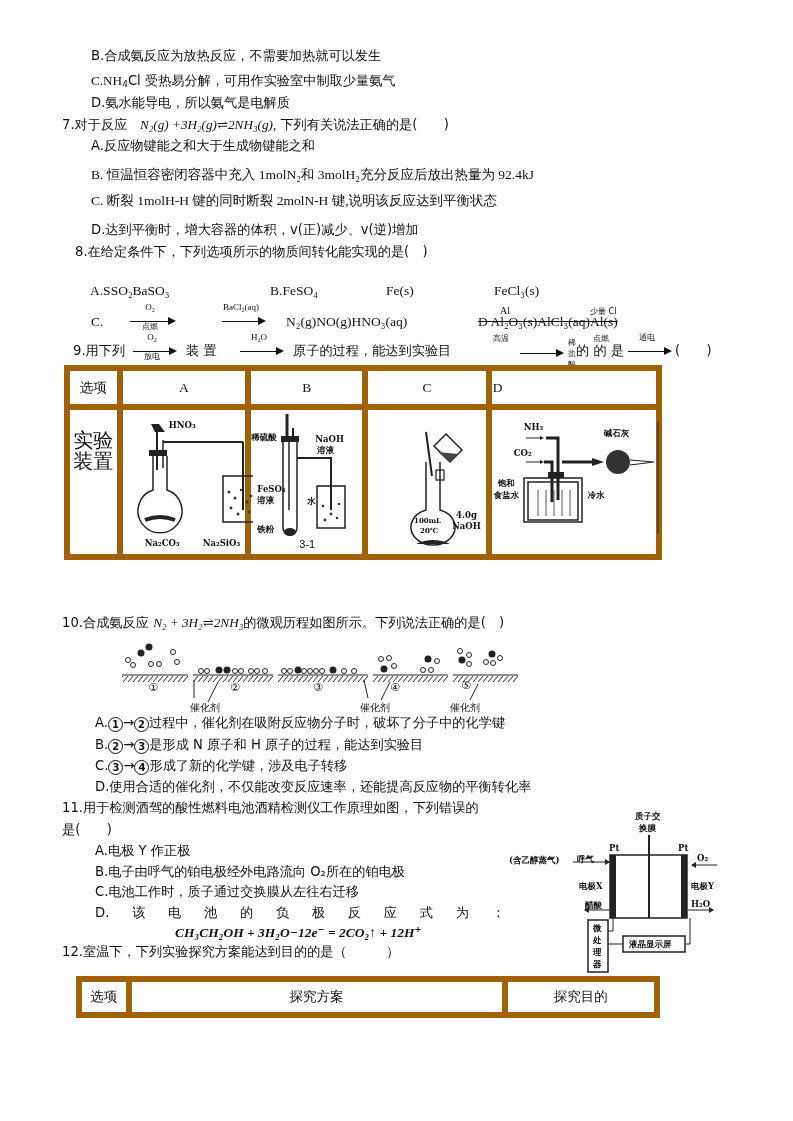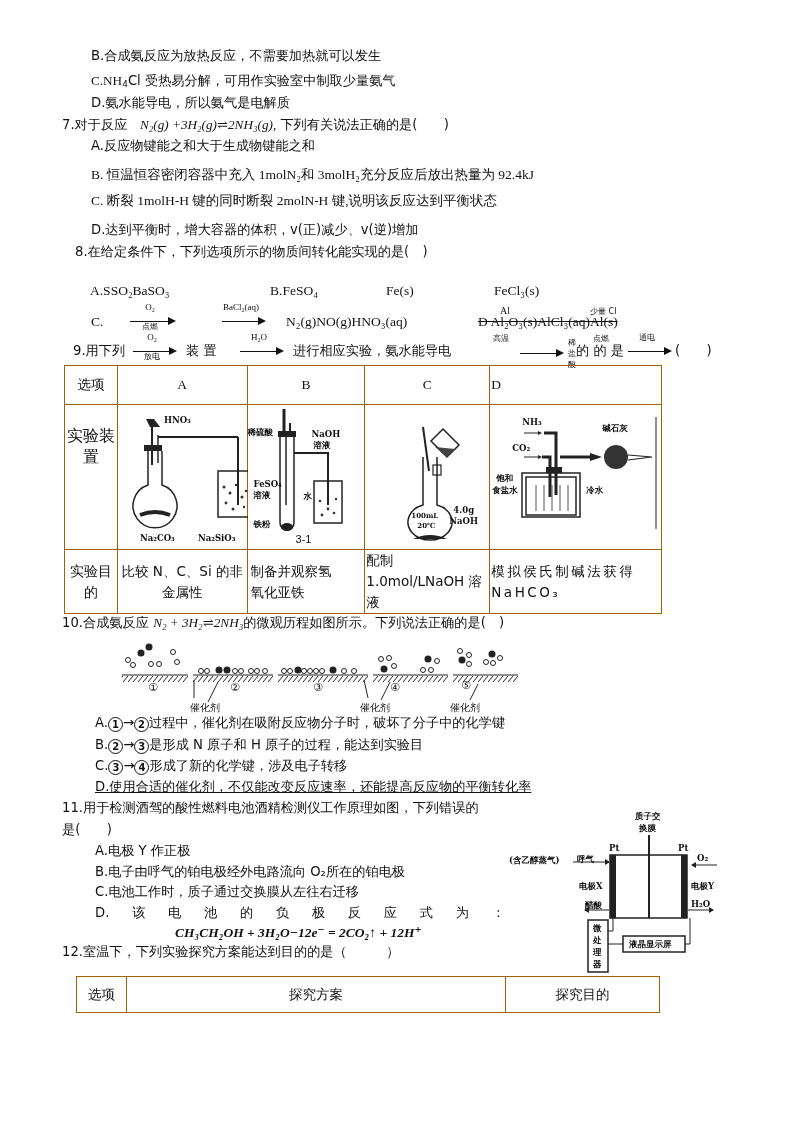--- a/index.html
+++ b/index.html
@@ -11,21 +11,21 @@
   .serif { font-family:"Liberation Serif","DejaVu Serif", serif; }
   .math { font-family:"Liberation Serif","DejaVu Serif", serif; font-style:italic; }
   sub { font-size:9px; vertical-align:-2px; line-height:0; }
   .arrow { position:absolute; display:inline-block; }
   .arrow .shaft { position:absolute; left:0; right:7px; top:50%; border-top:1px solid #111; }
   .arrow .head { position:absolute; right:0; top:50%; width:0; height:0; margin-top:-4px;
     border-left:8px solid #111; border-top:4px solid transparent; border-bottom:4px solid transparent; }
   .arrow .above { position:absolute; left:0; right:6px; top:-13px; text-align:center; font-size:9px; font-family:"Liberation Serif", serif; }
   .arrow .below { position:absolute; left:0; right:6px; top:6px; text-align:center; font-size:8px; }
   table.grid { position:absolute; border-collapse:collapse; }
-  table.grid td { border:1px solid #a16207; padding:0; vertical-align:middle; font-size:13.5px; }
+  table.grid td { border:6px solid #a16207; padding:0; vertical-align:middle; font-size:13.5px; }
   .cell-center { text-align:center; }
   .figure { position:relative; width:100%; height:100%; }
   .fig-label { position:absolute; font-size:8.5px; font-weight:bold; font-family:"DejaVu Serif", serif; white-space:nowrap; }
   .circnum { display:inline-block; width:13px; height:13px; border:1.6px solid #111; border-radius:50%;
     font-size:10px; line-height:13px; text-align:center; font-weight:bold; vertical-align:-1px; box-sizing:content-box; }
   .dist { display:flex; justify-content:space-between; }
 </style>
 </head>
 <body>
 
@@ -75,21 +75,21 @@
   <span class="shaft"></span>
     <span class="head"></span>
   <span class="below">放电</span>
 </span>
 <div class="line" style="left:186px;top:343px;">装 置</div>
 <span class="arrow" style="left:240px;top:345px;width:44px;height:12px;">
   <span class="above">H₂O</span>
   <span class="shaft"></span>
     <span class="head"></span>
 </span>
-<div class="line" style="left:293px;top:343px;">进行相应实验，氨水能导电</div>
+<div class="line" style="left:293px;top:343px;">原子的过程，能达到实验目</div>
 <span class="arrow" style="left:520px;top:347px;width:44px;height:12px;">
   <span class="above" style="top:-10px;font-size:8px;margin-left:48px;">稀盐酸</span>
   <span class="shaft"></span>
     <span class="head"></span>
 </span>
 <div class="line" style="left:576px;top:343px;">的 的 是</div>
 <span class="arrow" style="left:628px;top:345px;width:44px;height:12px;">
   <span class="above" style="font-size:8px;">通电</span>
   <span class="shaft"></span>
     <span class="head"></span>
@@ -106,21 +106,21 @@
     </colgroup>
   <tbody>
       <tr style="height:39px;">
     <td class="cell-center">选项</td>
     <td class="cell-center serif">A</td>
     <td class="cell-center serif">B</td>
     <td class="cell-center serif">C</td>
     <td class="serif" style="padding-left:1px;">D</td>
   </tr>
   <tr style="height:144px;">
-    <td class="cell-center" style="vertical-align:top;padding-top:20px;line-height:21px;font-size:16px;">实验装置</td>
+    <td class="cell-center" style="vertical-align:top;padding-top:20px;line-height:21px;font-size:20px;">实验装置</td>
 
     <td style="vertical-align:top;">
       <div class="figure" style="height:144px;">
         <svg width="130" height="144" style="position:absolute;left:0;top:0">
           <path d="M28 14 l8 0 l6 8 l-10 0 z" fill="#222"></path>
           <line x1="34" y1="22" x2="34" y2="60" stroke="#222" stroke-width="2"></line>
           <line x1="40" y1="30" x2="40" y2="58" stroke="#222" stroke-width="1.5"></line>
           <line x1="40" y1="32" x2="120" y2="32" stroke="#222" stroke-width="2"></line>
           <line x1="120" y1="32" x2="120" y2="100" stroke="#222" stroke-width="2"></line>
           <rect x="26" y="40" width="18" height="6" fill="#222"></rect>
@@ -218,27 +218,20 @@
         </svg>
         <span class="fig-label" style="left:32px;top:12px;">NH₃</span>
         <span class="fig-label" style="left:22px;top:38px;">CO₂</span>
         <span class="fig-label" style="left:112px;top:18px;">碱石灰</span>
         <span class="fig-label" style="left:6px;top:68px;">饱和</span>
         <span class="fig-label" style="left:2px;top:80px;">食盐水</span>
         <span class="fig-label" style="left:96px;top:80px;">冷水</span>
       </div>
     </td>
   </tr>
-  <tr style="height:64px;">
-    <td class="cell-center" style="line-height:21px;font-size:14px;">实验目的</td>
-    <td class="cell-center" style="line-height:21px;font-size:13.5px;">比较 N、C、Si 的非金属性</td>
-    <td style="line-height:21px;font-size:13.5px;padding-left:3px;padding-right:20px;">制备并观察氢氧化亚铁</td>
-    <td style="line-height:21px;font-size:13.5px;padding-left:1px;">配制 1.0mol/LNaOH 溶液</td>
-    <td style="line-height:21px;font-size:13.5px;padding-left:1px;letter-spacing:2.5px;">模拟侯氏制碱法获得NaHCO₃</td>
-  </tr>
 </tbody>
   </table>
 
 <div class="line" style="left:62px;top:615px;">
   <span>10.合成氨反应</span>&nbsp;<span class="math">N₂ + 3H₂⇌2NH₃</span><span>的微观历程如图所示。下列说法正确的是(　)</span>
 </div>
 
 <div style="position:absolute;left:118px;top:640px;width:400px;height:75px;">
   <svg width="400" height="75" style="position:absolute;left:0;top:0">
     <defs>
@@ -335,21 +328,21 @@
 
 <div class="line" style="left:95px;top:715px;">
   <span>A.</span><span class="circnum">1</span>→<span class="circnum">2</span><span>过程中，催化剂在吸附反应物分子时，破坏了分子中的化学键</span>
 </div>
 <div class="line" style="left:95px;top:737px;">
   <span>B.</span><span class="circnum">2</span>→<span class="circnum">3</span><span>是形成 N 原子和 H 原子的过程，能达到实验目</span>
 </div>
 <div class="line" style="left:95px;top:758px;">
   <span>C.</span><span class="circnum">3</span>→<span class="circnum">4</span><span>形成了新的化学键，涉及电子转移</span>
 </div>
-<div class="line" style="left:95px;top:779px;text-decoration:underline;">D.使用合适的催化剂，不仅能改变反应速率，还能提高反应物的平衡转化率</div>
+<div class="line" style="left:95px;top:779px;">D.使用合适的催化剂，不仅能改变反应速率，还能提高反应物的平衡转化率</div>
 
 <div class="line" style="left:62px;top:800px;">11.用于检测酒驾的酸性燃料电池酒精检测仪工作原理如图，下列错误的</div>
 <div class="line" style="left:62px;top:822px;">是(　　)</div>
 <div class="line" style="left:95px;top:843px;">A.电极 Y  作正极</div>
 <div class="line" style="left:95px;top:864px;">B.电子由呼气的铂电极经外电路流向 O₂所在的铂电极</div>
 <div class="line" style="left:95px;top:884px;">C.电池工作时，质子通过交换膜从左往右迁移</div>
 <div class="line dist" style="left:95px;top:905px;width:410px;">
   <span>D.</span>
     <span>该</span>
     <span>电</span>

